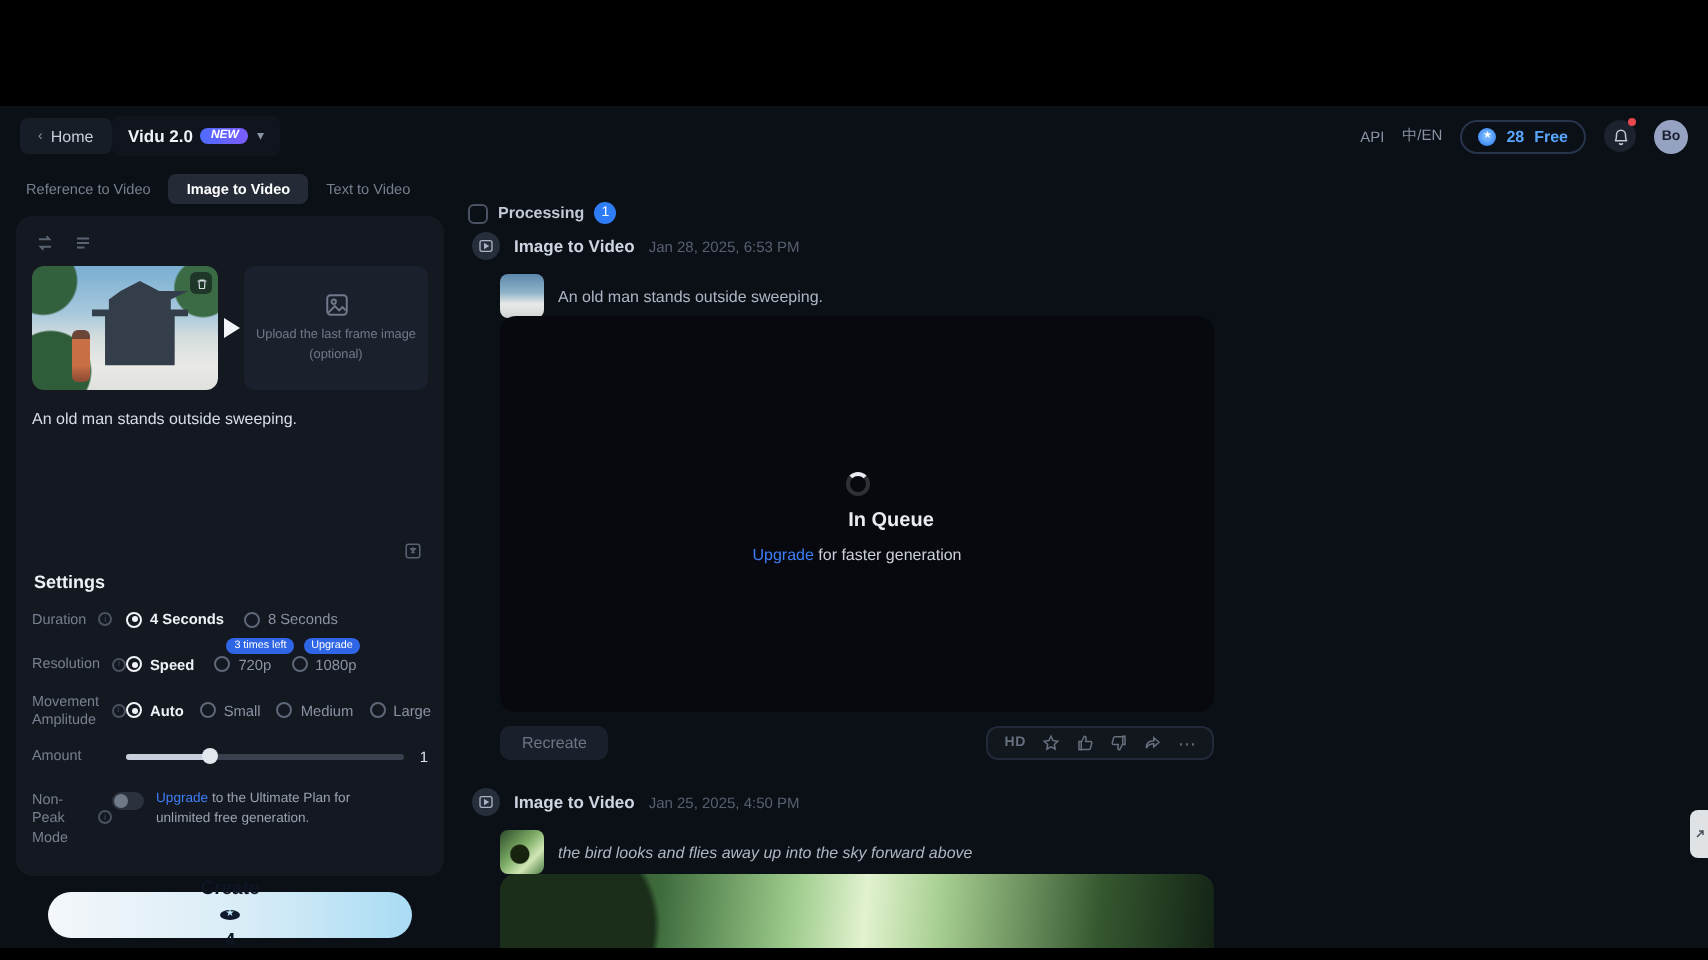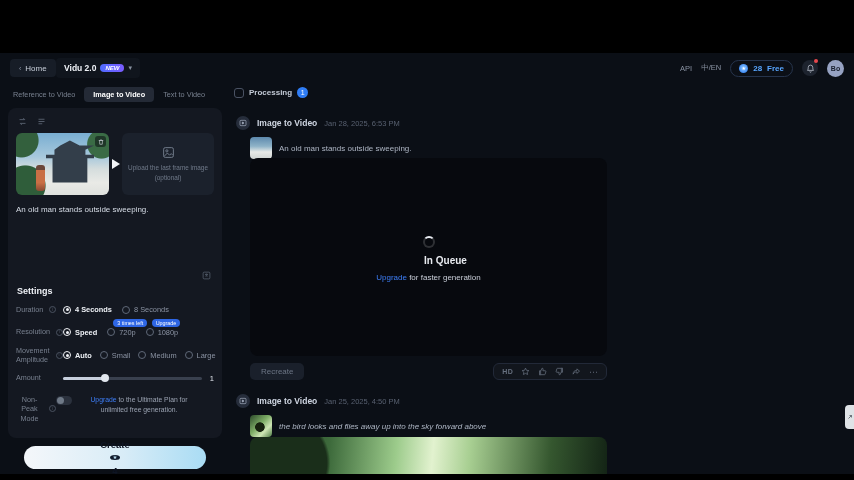--- a/index.html
+++ b/index.html
@@ -73,36 +73,36 @@
   .opt-lbl { color:#8b93a3; font-size:7.4px; white-space:nowrap; }
   .opt.sel .opt-lbl { color:#eef1f6; font-weight:bold; }
   .opt-badge { position:absolute; left:6px; top:-9px; background:#2e66e5; color:#fff; font-size:5.4px;
     padding:1px 4px; border-radius:6px; white-space:nowrap; }
   .res-row { margin-top:13px; }
   .slider-wrap { flex:1; display:flex; align-items:center; gap:8px; }
   .slider { position:relative; flex:1; height:3px; background:#39404e; border-radius:2px; cursor:pointer; }
   .slider-fill { position:absolute; left:0; top:0; height:3px; width:30%; background:#c7cfdd; border-radius:2px; }
   .slider-knob { position:absolute; left:30%; top:-2.5px; width:8px; height:8px; background:#e2e7ee; border-radius:50%; margin-left:-4px; }
   .amount-val { color:#dfe3ea; font-size:7.5px; }
-  .nonpeak-row { display:flex; align-items:flex-start; margin-top:12px;text-align:center; }
+  .nonpeak-row { display:flex; align-items:flex-start; margin-top:12px; }
   .toggle { width:16px; height:9px; background:#2b313d; border-radius:5px; position:relative; flex:none;
     margin:1px 6px 0 0; cursor:pointer; }
   .toggle::after { content:""; position:absolute; left:1px; top:1px; width:7px; height:7px; background:#6f7987; border-radius:50%; }
   .nonpeak-text { color:#9aa2b1; font-size:6.8px; line-height:1.5; width:122px; }
   .link-blue { color:#3d7ef7; cursor:pointer; }
   .create-btn { position:absolute; left:16px; right:16px; top:360px; height:23px; border-radius:12px;
     background:linear-gradient(90deg,#f4f7fa 0%,#d8ecf7 55%,#a9dcf4 100%);
     display:flex; align-items:center; justify-content:center; gap:5px; cursor:pointer;flex-direction:column; }
   .create-lbl { color:#0e1524; font-size:9.5px; font-weight:bold; }
   .coin-dark { width:10px; height:10px; border-radius:50%; background:#101a2c; color:#bfe4f7; font-size:5px;
     display:flex; align-items:center; justify-content:center; line-height:1; }
 
   
   .main-col { position:absolute; left:228px; top:33px; width:618px; height:388px; overflow:hidden; }
-  .proc-row { position:absolute; left:6px; top:1px; display:flex; align-items:center; gap:5px;justify-content:flex-end; }
+  .proc-row { position:absolute; left:6px; top:15px; display:flex; align-items:center; gap:5px;justify-content:flex-end; }
   .checkbox { width:10px; height:10px; border:1px solid #4a5263; border-radius:3px; cursor:pointer; }
   .proc-lbl { color:#c3cad6; font-size:8px; font-weight:bold; }
   .count-badge { width:11px; height:11px; border-radius:50%; background:#2f7df6; color:#fff; font-size:7px;
     display:flex; align-items:center; justify-content:center; }
   .card-head { position:absolute; left:8px; display:flex; align-items:center; gap:7px; }
   .card-avatar { width:14px; height:14px; border-radius:50%; background:#262d3b; display:flex;
     align-items:center; justify-content:center; }
   .card-title { color:#ced5e1; font-size:8.5px; font-weight:bold; }
   .card-date { color:#586070; font-size:7.5px; }
   .prompt-row { position:absolute; left:22px; display:flex; align-items:center; gap:7px; }

